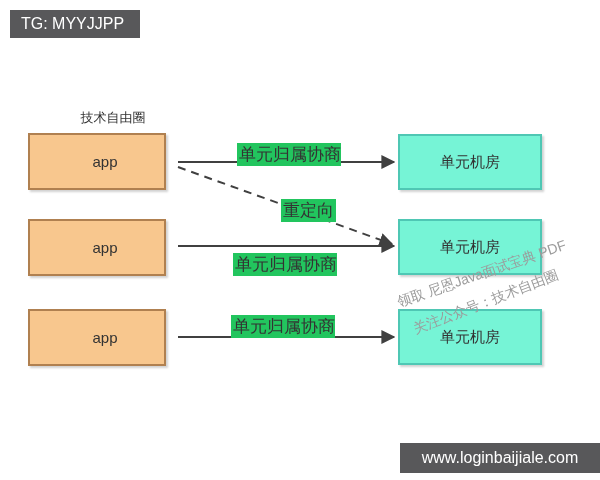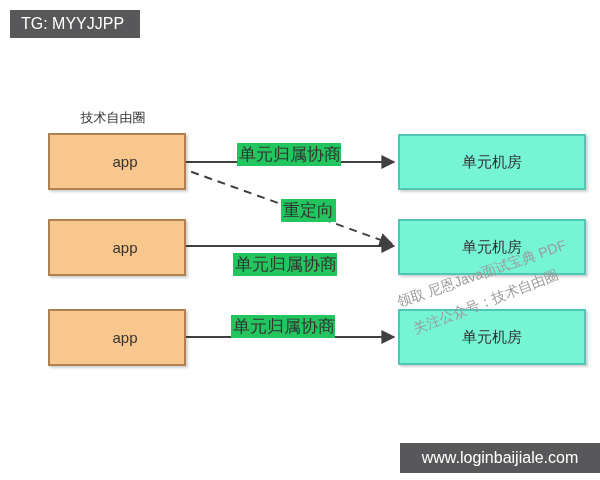--- a/index.html
+++ b/index.html
@@ -17,22 +17,22 @@
   .badge.top-left{left:10px;top:10px;width:130px;height:28px;padding-left:11px;box-sizing:border-box;}
   .badge.bottom-right{left:400px;top:443px;width:200px;height:30px;justify-content:center;}
 
   .col-header{position:absolute;color:var(--ink);font-size:13px;text-align:center;width:140px;}
   .col-header.left{left:43px;top:109px;}
   .col-header.right{left:410px;top:110px;}
 
   .node{position:absolute;display:flex;align-items:center;justify-content:center;
         color:var(--ink);font-size:15px;box-sizing:border-box;
         box-shadow:2px 2px 2px rgba(0,0,0,0.18);}
-  .node.app{left:48px;width:138px;height:57px;background:var(--app-fill);border:2px solid var(--app-border);padding-left:16px;}
-  .node.unit{left:398px;width:188px;height:56px;background:var(--unit-fill);border:2px solid var(--unit-border);}
+  .node.app{left:28px;width:138px;height:57px;background:var(--app-fill);border:2px solid var(--app-border);padding-left:16px;}
+  .node.unit{left:398px;width:144px;height:56px;background:var(--unit-fill);border:2px solid var(--unit-border);}
   .app.r1{top:133px;} .app.r2{top:219px;} .app.r3{top:309px;}
   .unit.r1{top:134px;} .unit.r2{top:219px;} .unit.r3{top:309px;}
 
   svg.connectors{position:absolute;left:0;top:0;width:600px;height:480px;pointer-events:none;}
   .edge{stroke:var(--arrow);stroke-width:2;fill:none;}
   .edge.dashed{stroke-dasharray:8 6;}
   .arrowhead{fill:var(--arrow);}
 
   .edge-label{position:absolute;color:var(--ink);font-size:17px;background:#22c55e;
               white-space:nowrap;text-align:right;padding:0 2px;}

